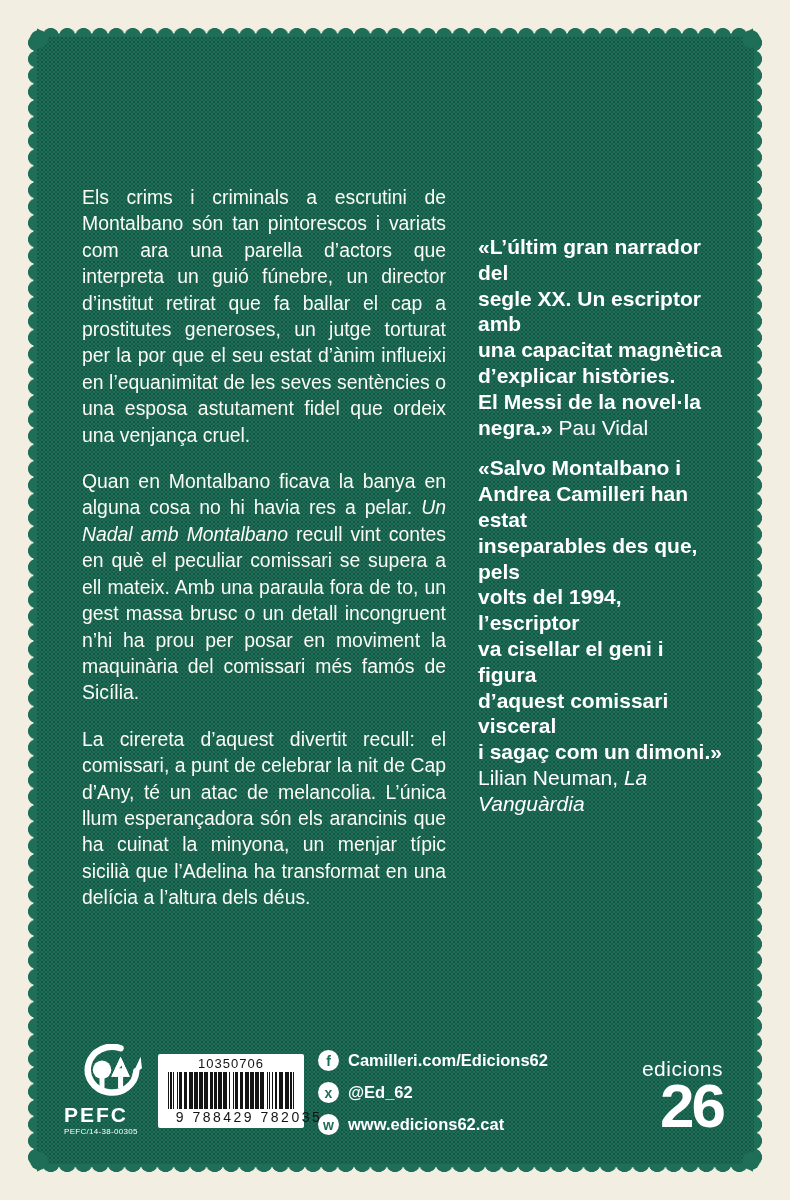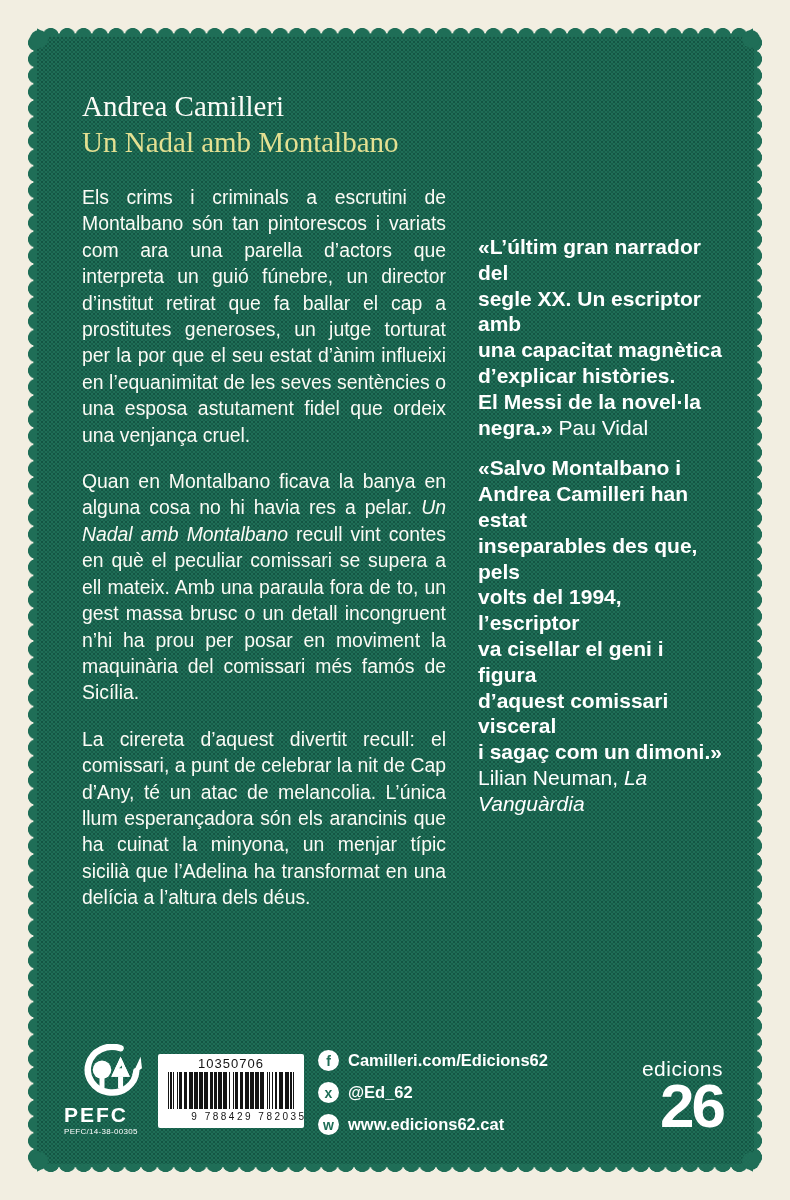--- a/index.html
+++ b/index.html
@@ -65,21 +65,21 @@
   .pefc{position:absolute;left:28px;top:1008px;width:96px;color:#fff;}
   .pefc svg{display:block;margin:0 auto;}
   .pefc .pefc-label{font-size:21px;font-weight:700;letter-spacing:2px;line-height:22px;}
   .pefc .pefc-code{font-size:8px;letter-spacing:.3px;line-height:11px;}
 
   .barcode{position:absolute;left:122px;top:1018px;width:146px;height:74px;
     background:#fff;border-radius:2px;color:#141414;
     display:flex;flex-direction:column;align-items:center;padding:3px 4px 4px;box-sizing:border-box;}
   .barcode .bc-top{font-size:13px;letter-spacing:1px;line-height:14px;}
   .barcode .bc-bars{height:38px;width:100%;display:flex;justify-content:center;align-items:stretch;margin-top:1px;}
-  .barcode .bc-isbn{font-size:10px;letter-spacing:2.5px;line-height:14px;margin-top:1px;white-space:nowrap;margin-left:36px;}
+  .barcode .bc-isbn{font-size:14px;letter-spacing:2.5px;line-height:14px;margin-top:1px;white-space:nowrap;margin-left:36px;}
 
   .social{position:absolute;left:282px;top:1014px;display:flex;flex-direction:column;gap:11px;}
   .social .row{display:flex;align-items:center;gap:9px;color:#fff;
     font-size:16.5px;font-weight:600;}
   .badge{width:21px;height:21px;border-radius:50%;background:#fff;color:#1f6e57;
     display:flex;align-items:center;justify-content:center;
     font-weight:700;font-size:14px;line-height:1;flex:0 0 auto;}
 
   .publisher{position:absolute;right:31px;top:1022px;text-align:right;color:#fff;}
   .publisher .pub-name{font-size:21px;font-weight:400;letter-spacing:.5px;line-height:22px;margin:0;}
@@ -93,24 +93,20 @@
   <div class="panel">
     <div class="sc top"></div>
     <div class="sc bottom"></div>
     <div class="sc left"></div>
     <div class="sc right"></div>
     <div class="sc corner c-tl"></div>
     <div class="sc corner c-tr"></div>
     <div class="sc corner c-bl"></div>
     <div class="sc corner c-br"></div>
 
-    <header class="hdr">
-      <h1 class="author">Andrea Camilleri</h1>
-      <h2 class="title">Un Nadal amb Montalbano</h2>
-    </header>
 
     <div class="col-left">
       <p>Els crims i criminals a escrutini de Montalbano són tan pintorescos i variats com ara una parella d’actors que interpreta un guió fúnebre, un director d’institut retirat que fa ballar el cap a prostitutes generoses, un jutge torturat per la por que el seu estat d’ànim influeixi en l’equanimitat de les seves sentències o una esposa astutament fidel que ordeix una venjança cruel.</p>
       <p><span>Quan en Montalbano ficava la banya en alguna cosa no hi havia res a pelar. </span><span class="it">Un Nadal amb Montalbano</span><span> recull vint contes en què el peculiar comissari se supera a ell mateix. Amb una paraula fora de to, un gest massa brusc o un detall incongruent n’hi ha prou per posar en moviment la maquinària del comissari més famós de Sicília.</span></p>
       <p>La cirereta d’aquest divertit recull: el comissari, a punt de celebrar la nit de Cap d’Any, té un atac de melancolia. L’única llum esperançadora són els arancinis que ha cuinat la minyona, un menjar típic sicilià que l’Adelina ha transformat en una delícia a l’altura dels déus.</p>
     </div>
 
     <div class="col-right">
       <p class="quote"><span class="qtext">«L’últim gran narrador del
 segle XX. Un escriptor amb

